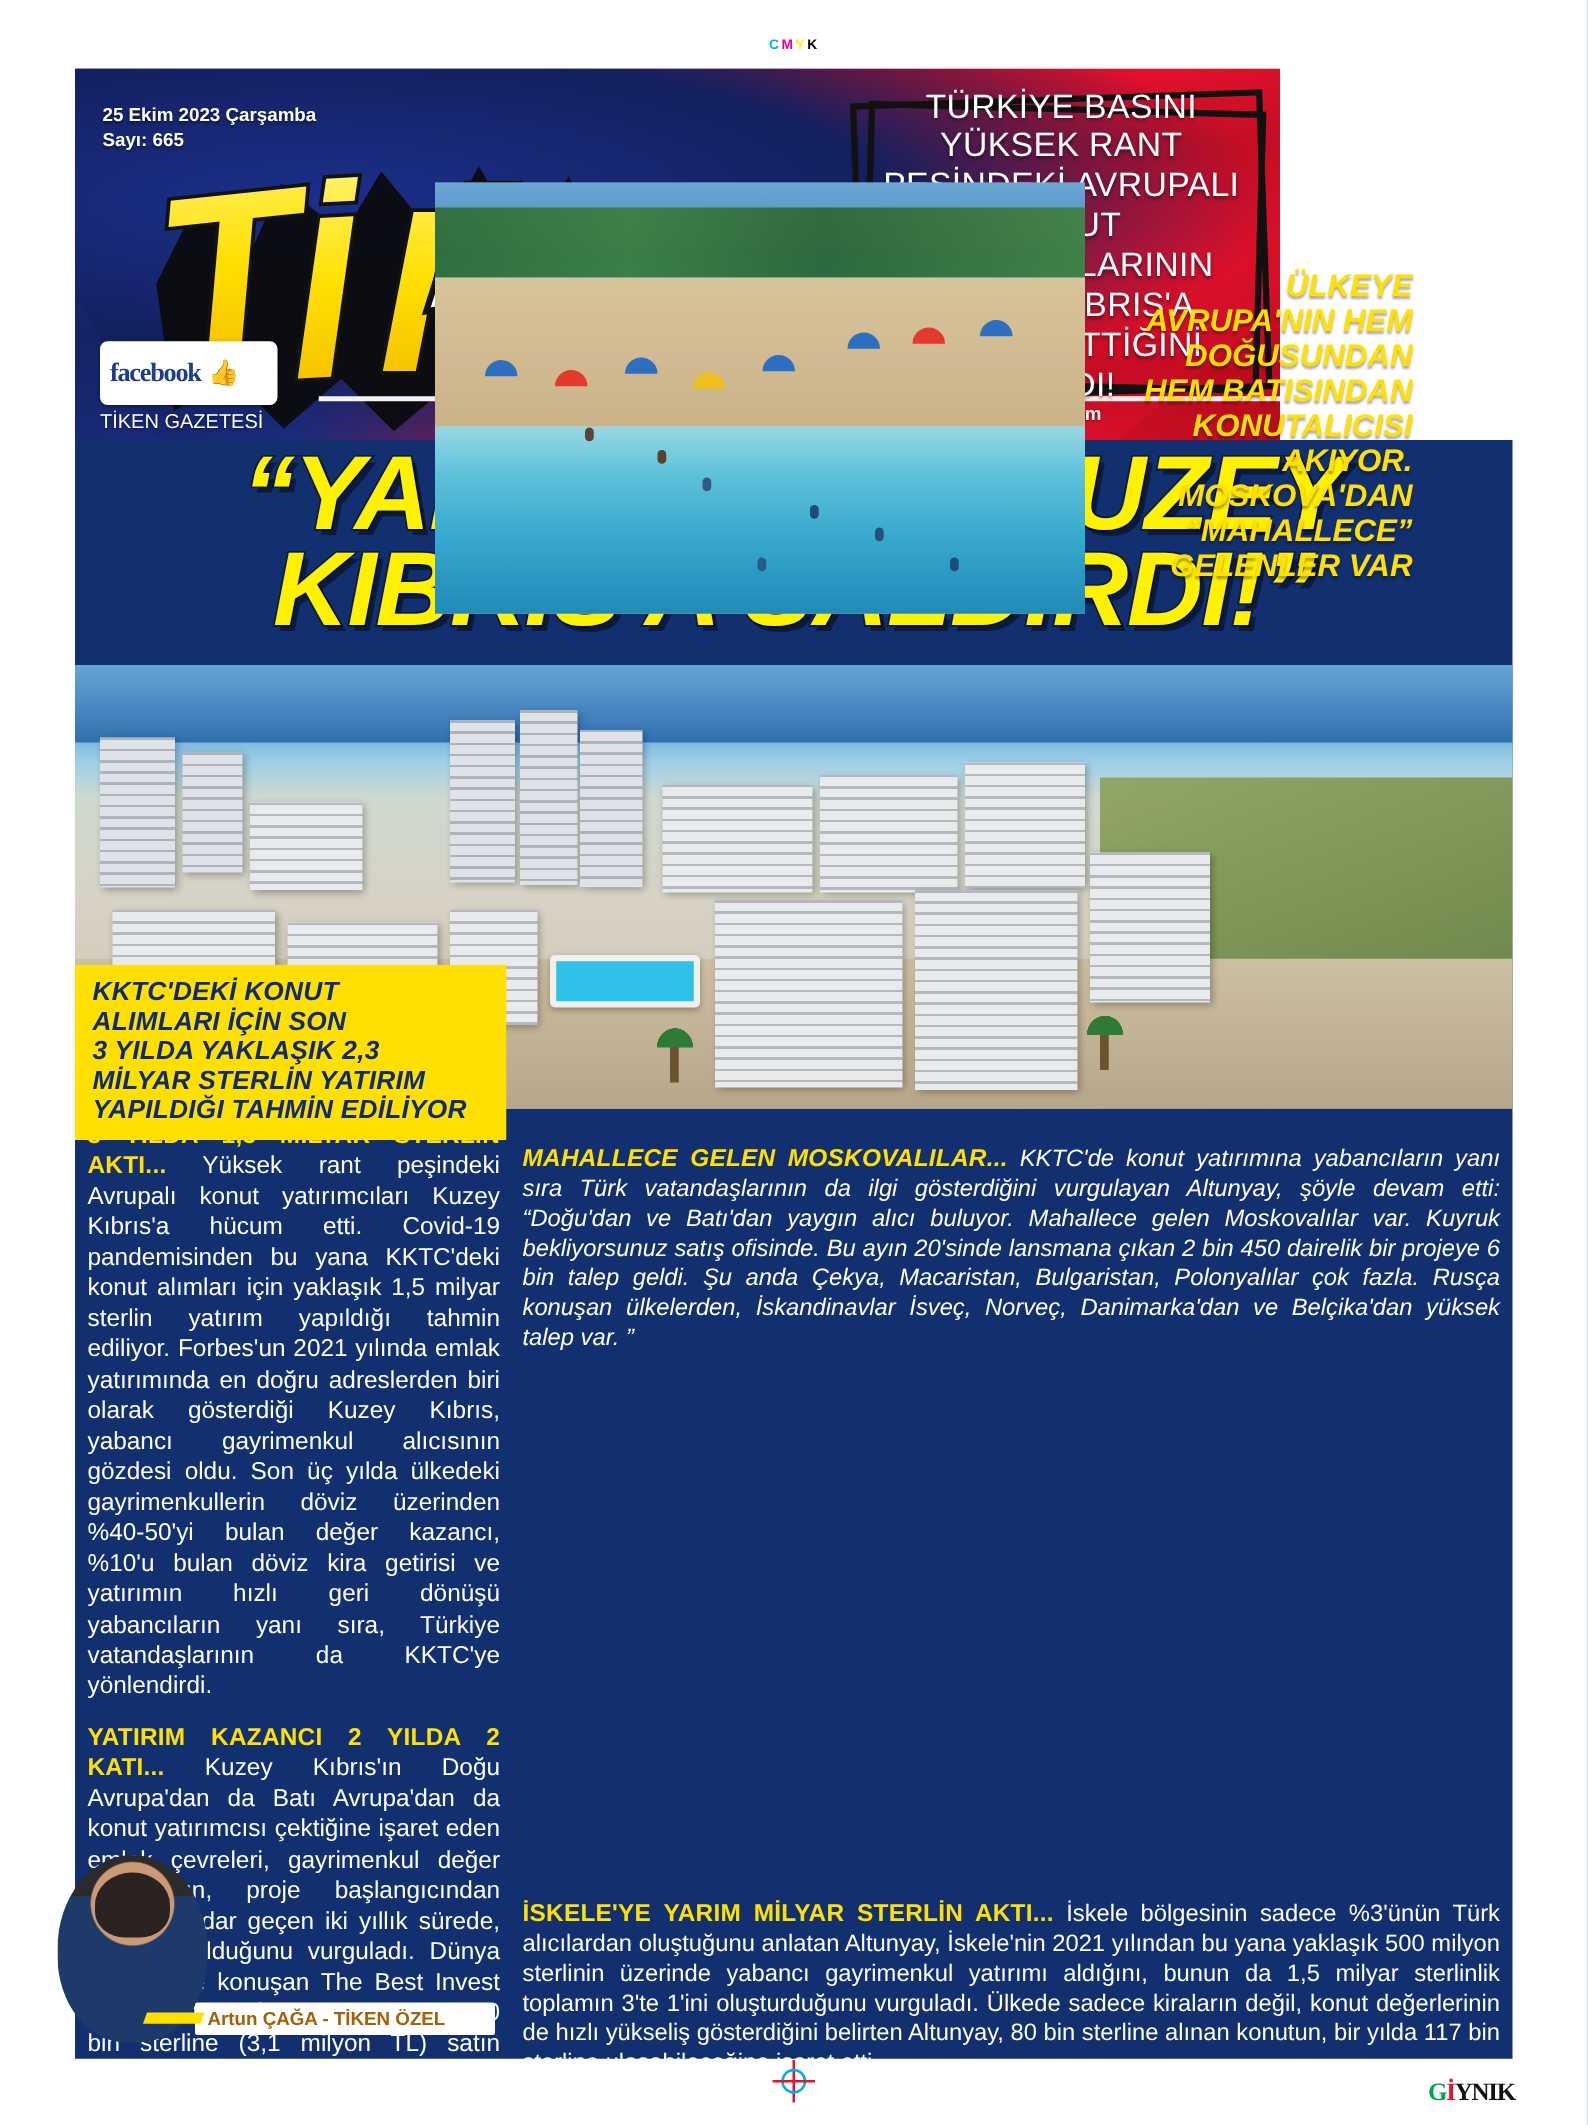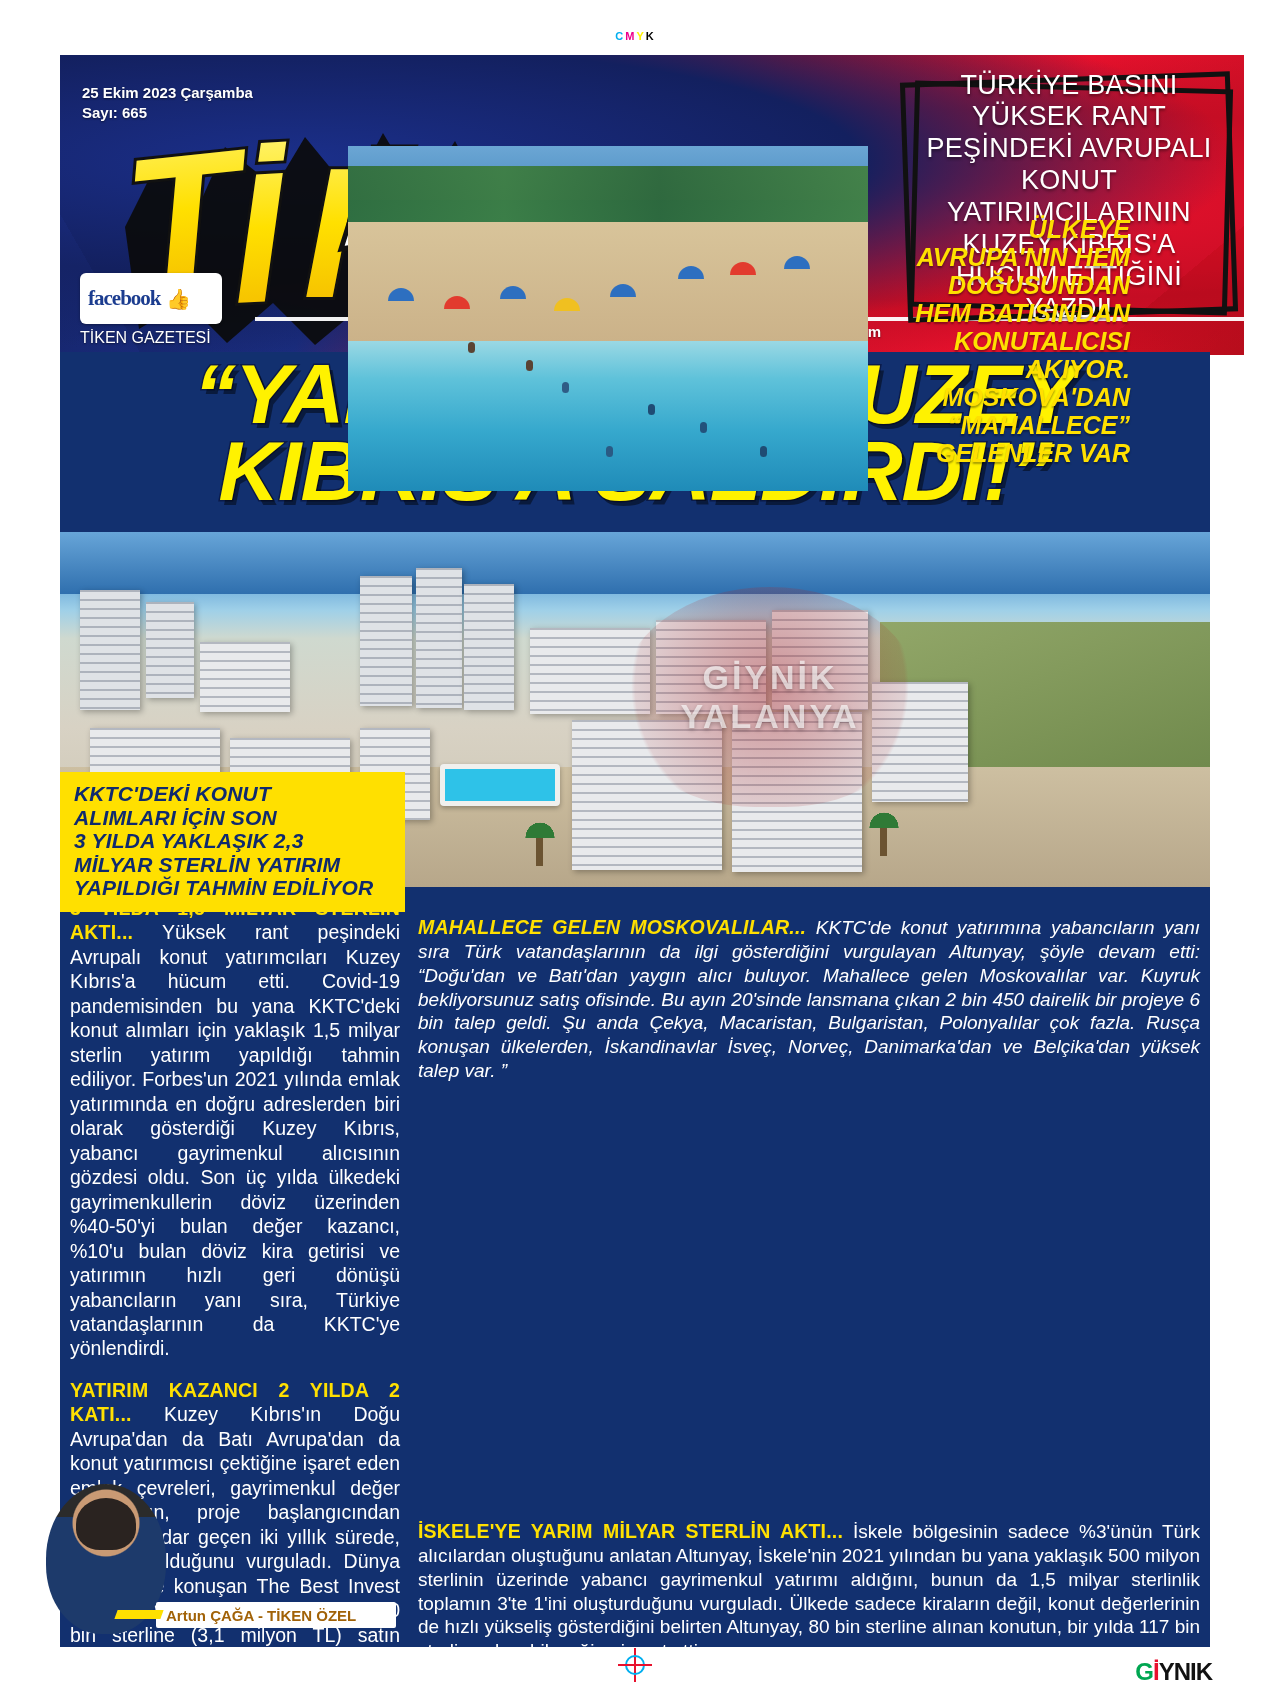--- a/index.html
+++ b/index.html
@@ -23,21 +23,21 @@
     font-size:11px; font-weight:bold; letter-spacing:1px;
     display:flex; gap:1px;
   }
   .cmyk span:nth-child(1){color:#00AEEF;}
   .cmyk span:nth-child(2){color:#EC008C;}
   .cmyk span:nth-child(3){color:#FFF200;}
   .cmyk span:nth-child(4){color:#000000;}
 
   
   #masthead {
-    position:absolute; left:60px; top:55px; width:1184px; height:300px;
+    position:absolute; left:60px; top:55px; width:964px; height:300px;
     background:
       radial-gradient(ellipse at 20% 35%, #1b2f8a 0%, #13205f 42%, rgba(19,32,95,0) 70%),
       radial-gradient(ellipse at 78% 50%, #e8112d 0%, #c50d24 45%, rgba(197,13,36,0) 72%),
       linear-gradient(115deg,#12205e 0%,#1a2c7d 28%,#b51025 55%,#e8112d 78%,#c20f22 100%);
     overflow:hidden;
   }
   #masthead:before{
     content:"";
     position:absolute; inset:0;
     background:
@@ -285,22 +285,23 @@
   .regmark:before,.regmark:after{
     content:""; position:absolute; background:#e8112d;
   }
   .regmark:before{ left:50%; top:0; width:2px; height:100%; margin-left:-1px; }
   .regmark:after{ top:50%; left:0; height:2px; width:100%; margin-top:-1px; }
   .regcirc{
     position:absolute; inset:7px; border:2px solid #00AEEF; border-radius:50%;
   }
   .brand{
     position:absolute; right:58px; bottom:14px;
-    font-weight:bold; font-size:24px; color:#111;
+    font-weight:bold; font-size:20px; color:#111;
     letter-spacing:-1px;
+    font-family:Liberation Serif, serif;
   }
   .brand .g{ color:#00a651; }
   .brand .i{ color:#e8112d; }
 </style>
 </head>
 <body>
 
 <div id="page">
 
   <div class="cmyk">
@@ -395,24 +396,20 @@
     <div class="blk" style="left:300px; top:196px; width:70px; height:92px;"></div>
     <div class="blk" style="left:512px; top:188px; width:150px; height:150px;"></div>
     <div class="blk" style="left:672px; top:180px; width:130px; height:160px;"></div>
     <div class="blk" style="left:812px; top:150px; width:96px; height:120px;"></div>
     <div class="pool"></div>
     <div class="palm" style="left:250px; top:296px;"></div>
     <div class="palm" style="left:286px; top:302px;"></div>
     <div class="palm" style="left:476px; top:300px;"></div>
     <div class="palm" style="left:820px; top:290px;"></div>
 
-    <div class="watermark">
-      <span>GİYNİK</span>
-      <span>YALANYA</span>
-    </div>
   </div>
 
   <div class="kicker">KKTC'DEKİ KONUT
 ALIMLARI İÇİN SON
 3 YILDA YAKLAŞIK 2,3
 MİLYAR STERLİN YATIRIM
 YAPILDIĞI TAHMİN EDİLİYOR</div>
 
   <div id="cols">
 

